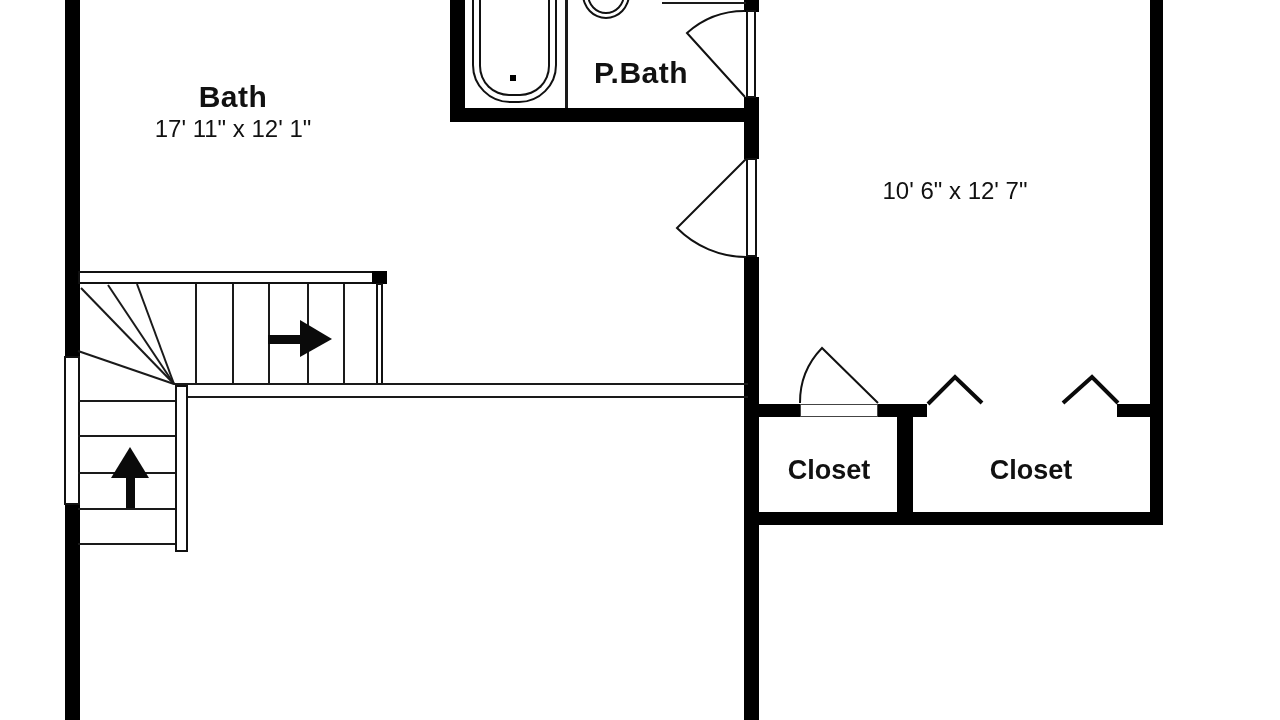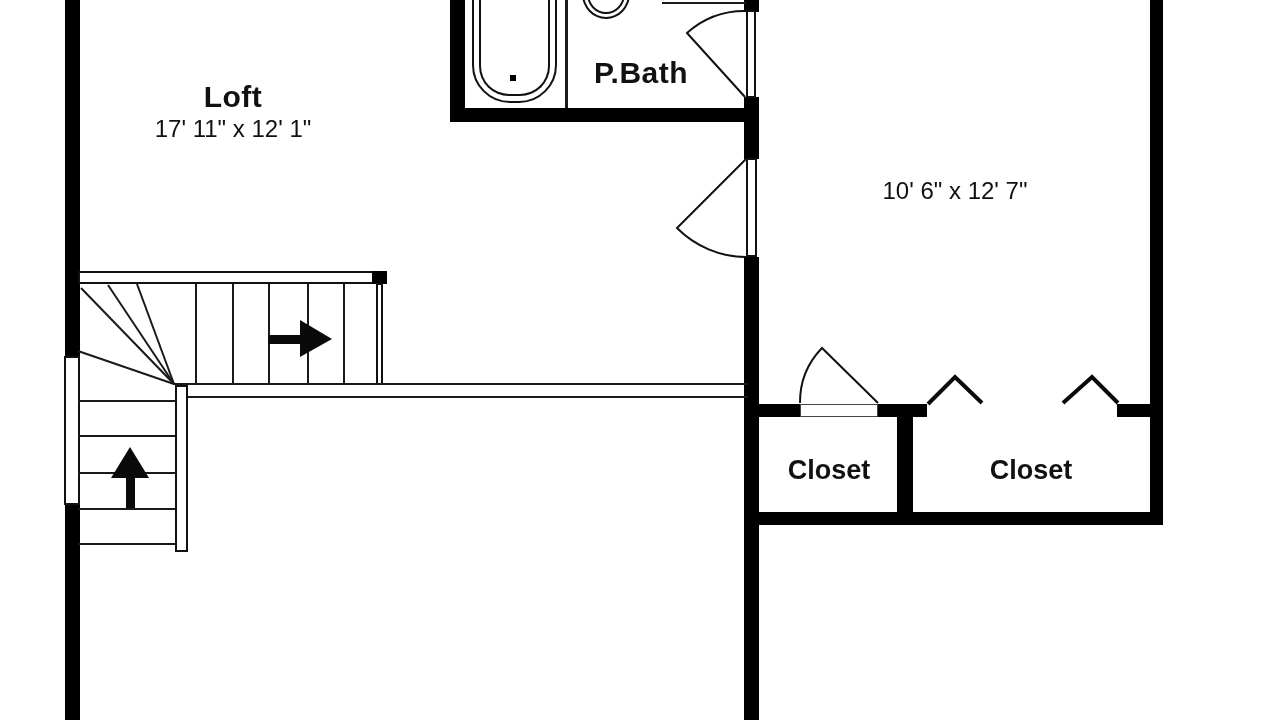--- a/index.html
+++ b/index.html
@@ -109,21 +109,21 @@
       <rect x="268" y="335" width="35" height="9"></rect>
       <polygon points="300,320 332,339 300,357"></polygon>
     </g>
 
     <g fill="#0a0a0a">
       <rect x="126" y="477" width="9" height="31"></rect>
       <polygon points="111,478 130,447 149,478"></polygon>
     </g>
   </svg>
 
-  <div class="label room-name" style="left:233px; top:97px; font-size:30px;">Loft</div>
+  <div class="label room-name" style="left:233px; top:97px; font-size:30px;">Bath</div>
   <div class="dims room-dims" style="left:233px; top:129px;">17' 11" x 12' 1"</div>
 
   <div class="label room-name" style="left:641px; top:73px; font-size:30px;">P.Bath</div>
 
   <div class="dims room-dims" style="left:955px; top:191px;">10' 6" x 12' 7"</div>
 
   <div class="label" style="left:829px; top:470px; font-size:27px;">Closet</div>
   <div class="label" style="left:1031px; top:470px; font-size:27px;">Closet</div>
 
 </div>

